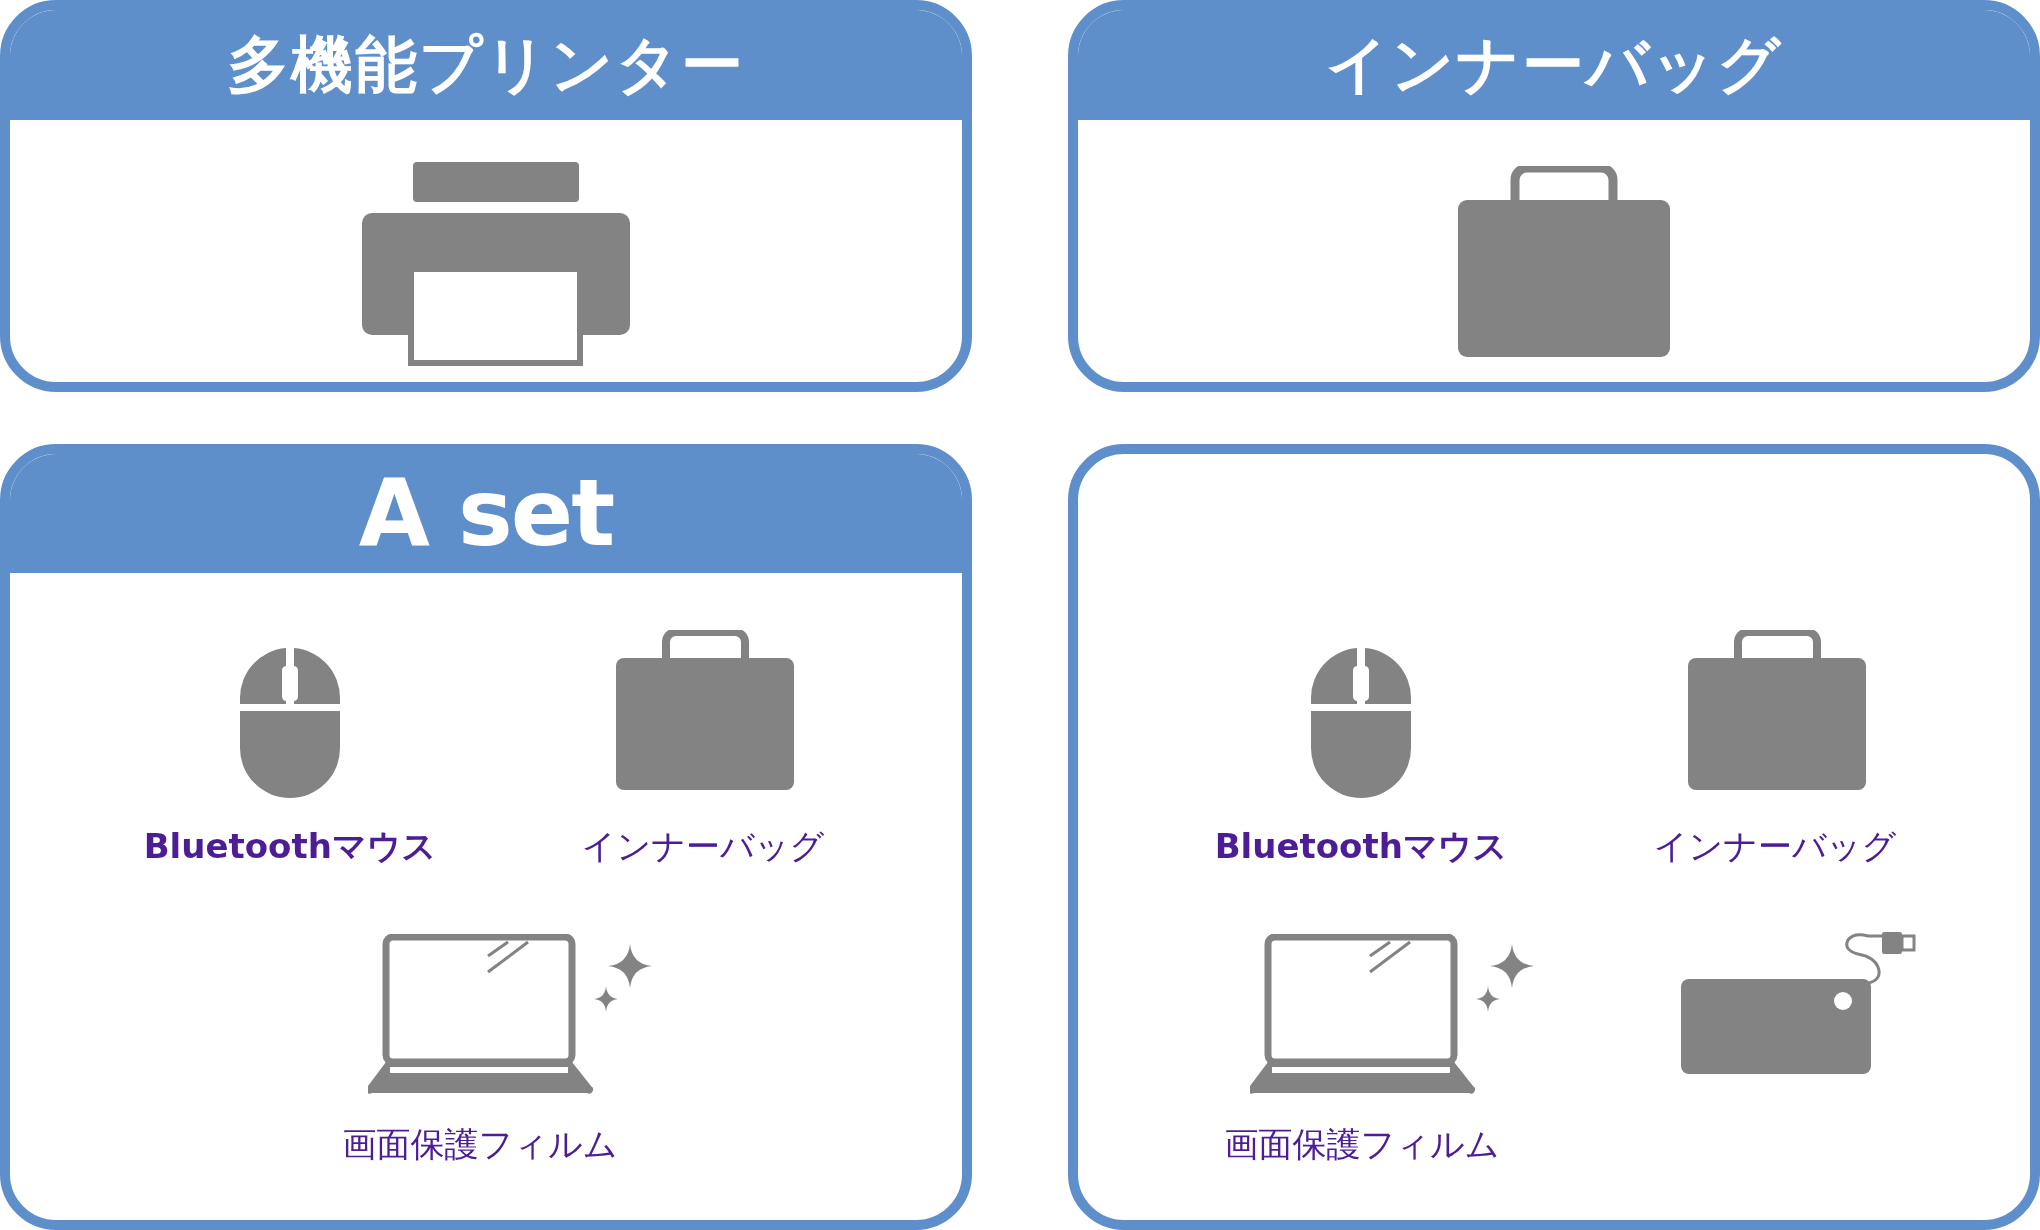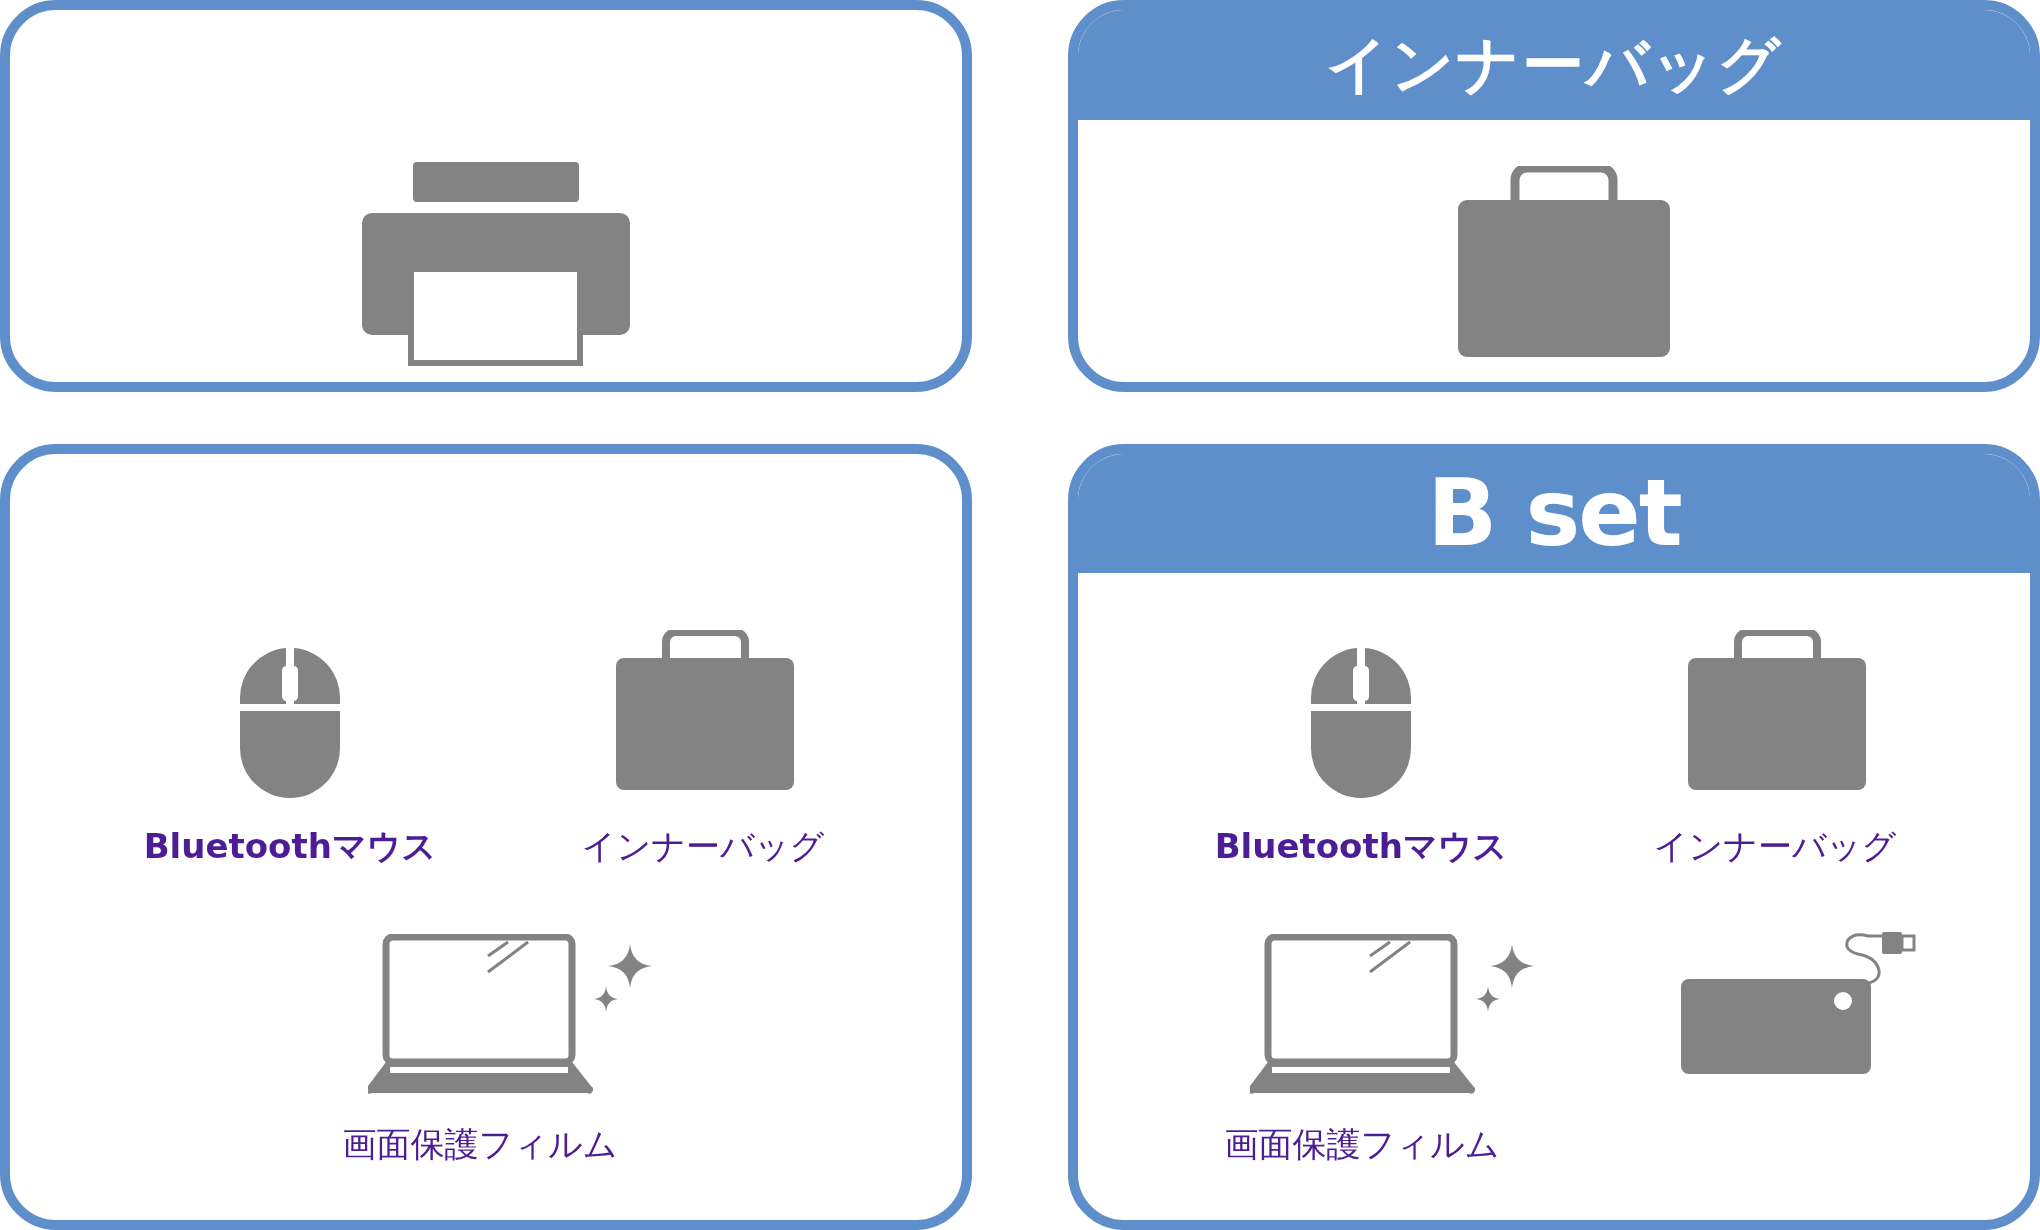--- a/index.html
+++ b/index.html
@@ -15,39 +15,45 @@
                      font-family: "DejaVu Sans", "Liberation Sans", sans-serif; }
     .icon { position: absolute; }
     .label { position: absolute; color: #4c1d95; font-size: 34px; white-space: nowrap;
              transform: translateX(-50%); text-align: center; }
     .label.bold { font-weight: bold; }
   </style>
 </head>
 <body>
 
 <div class="card" style="left:0; top:0; width:972px; height:392px;">
+  <div class="card-header">
+    <span class="card-title-jp">多機能プリンター</span>
+  </div>
   <svg class="icon" style="left:342px; top:142px;" width="280" height="224" viewBox="0 0 280 224">
     <rect x="61" y="10" width="166" height="40" rx="4" fill="#838383"></rect>
     <rect x="10" y="61" width="268" height="122" rx="10" fill="#838383"></rect>
     <rect x="56" y="120" width="175" height="94" fill="#838383"></rect>
     <rect x="62" y="120" width="163" height="88" fill="#ffffff"></rect>
   </svg>
 </div>
 
 <div class="card" style="left:1068px; top:0; width:972px; height:392px;">
   <div class="card-header">
     <span class="card-title-jp">インナーバッグ</span>
   </div>
   <svg class="icon" style="left:380px; top:156px;" width="212" height="192" viewBox="0 0 212 192">
     <path d="M57 34 V14 a12 12 0 0 1 12 -12 H143 a12 12 0 0 1 12 12 V34" fill="none" stroke="#838383" stroke-width="9"></path>
     <rect x="0" y="34" width="212" height="157" rx="9" fill="#838383"></rect>
   </svg>
 </div>
 
 <div class="card" style="left:0; top:444px; width:972px; height:786px;">
+  <div class="card-header" style="height:119px;">
+    <span class="card-title-en">A set</span>
+  </div>
 
   <svg class="icon" style="left:230px; top:194px;" width="100" height="150" viewBox="0 0 100 150">
     <path d="M0 50 A50 50 0 0 1 46 0 V18 a5 5 0 0 0 -4 5 V48 a5 5 0 0 0 4 5 V56 H0 Z" fill="#838383"></path>
     <path d="M100 50 A50 50 0 0 0 54 0 V18 a5 5 0 0 1 4 5 V48 a5 5 0 0 1 -4 5 V56 H100 Z" fill="#838383"></path>
     <path d="M0 63 H100 V100 A50 50 0 0 1 0 100 Z" fill="#838383"></path>
   </svg>
   <div class="label bold" style="left:280px; top:370px;">Bluetoothマウス</div>
 
   <svg class="icon" style="left:606px; top:176px;" width="178" height="160" viewBox="0 0 178 160">
     <path d="M50 28 V12 a10 10 0 0 1 10 -10 H119 a10 10 0 0 1 10 10 V28" fill="none" stroke="#838383" stroke-width="8"></path>
@@ -61,23 +67,20 @@
     <line x1="120" y1="22" x2="140" y2="8" stroke="#838383" stroke-width="3"></line>
     <path d="M18 128 H204 L223 152 a4 4 0 0 1 -4 7 H4 a4 4 0 0 1 -4 -7 Z" fill="#838383"></path>
     <rect x="22" y="133" width="178" height="6" fill="#ffffff"></rect>
     <path d="M262 10 Q264 30 284 32 Q264 34 262 54 Q260 34 240 32 Q260 30 262 10 Z" fill="#838383"></path>
     <path d="M238 52 Q239 64 250 65 Q239 66 238 78 Q237 66 226 65 Q237 64 238 52 Z" fill="#838383"></path>
   </svg>
   <div class="label" style="left:470px; top:668px;">画面保護フィルム</div>
 </div>
 
 <div class="card" style="left:1068px; top:444px; width:972px; height:786px;">
-  <div class="card-header" style="height:119px;">
-    <span class="card-title-en">B set</span>
-  </div>
 
   <svg class="icon" style="left:233px; top:194px;" width="100" height="150" viewBox="0 0 100 150">
     <path d="M0 50 A50 50 0 0 1 46 0 V18 a5 5 0 0 0 -4 5 V48 a5 5 0 0 0 4 5 V56 H0 Z" fill="#838383"></path>
     <path d="M100 50 A50 50 0 0 0 54 0 V18 a5 5 0 0 1 4 5 V48 a5 5 0 0 1 -4 5 V56 H100 Z" fill="#838383"></path>
     <path d="M0 63 H100 V100 A50 50 0 0 1 0 100 Z" fill="#838383"></path>
   </svg>
   <div class="label bold" style="left:283px; top:370px;">Bluetoothマウス</div>
 
   <svg class="icon" style="left:610px; top:176px;" width="178" height="160" viewBox="0 0 178 160">
     <path d="M50 28 V12 a10 10 0 0 1 10 -10 H119 a10 10 0 0 1 10 10 V28" fill="none" stroke="#838383" stroke-width="8"></path>

